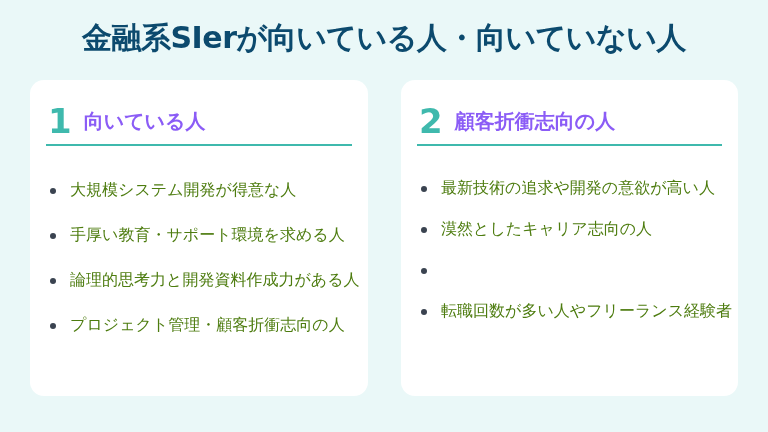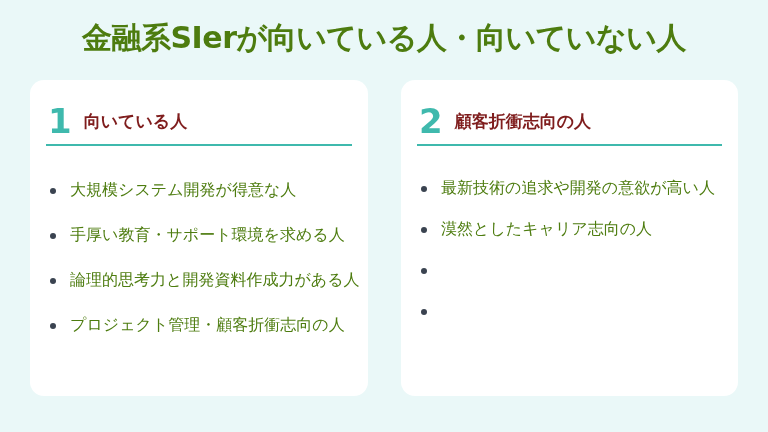--- a/index.html
+++ b/index.html
@@ -4,40 +4,40 @@
 <style>
   html, body { margin: 0; padding: 0; }
   body {
     width: 768px; height: 432px; overflow: hidden;
     background: #eaf8f8;
     font-family: "DejaVu Sans", "Liberation Sans", sans-serif;
     position: relative;
   }
   .title {
     position: absolute; left: 0; top: 18px; width: 768px;
-    text-align: center; color: #4d7c0f; font-weight: bold;
+    text-align: center; color: #0c4a6e; font-weight: bold;
     font-size: 30px; letter-spacing: -0.5px; line-height: 40px;
   }
   .card {
     position: absolute; top: 80px; height: 316px;
     background: #ffffff; border-radius: 14px;
   }
   .card.left { left: 30px; width: 338px; }
   .card.right { left: 401px; width: 337px; }
   .card-head {
     position: absolute; left: 16px; right: 16px; top: 18px; height: 46px;
     border-bottom: 2px solid #3fb9ad;
     display: flex; align-items: center;
   }
   .num {
     color: #3fb9ad; font-weight: bold; font-size: 34px;
     margin-left: 2px; margin-right: 12px; line-height: 40px;
   }
   .head-label {
-    color: #7f1d1d; font-weight: bold; font-size: 17px; line-height: 30px;
+    color: #8b5cf6; font-weight: bold; font-size: 20px; line-height: 30px;
   }
   ul.items {
     position: absolute; left: 20px; top: 88px; margin: 0; padding: 0;
     list-style: none;
   }
   ul.items li {
     display: flex; align-items: center; height: 45px;
     color: #4d7c0f; font-size: 16px; white-space: nowrap;
   }
   .card.right ul.items li { height: 41px; align-items: center; }
@@ -88,15 +88,16 @@
       </li>
     <li>
         <span class="bullet"></span>
         <span>漠然としたキャリア志向の人</span>
       </li>
     <li>
         <span class="bullet"></span>
       </li>
     <li>
         <span class="bullet"></span>
+        <span>転職回数が多い人やフリーランス経験者</span>
       </li>
   </ul>
 </div>
 
 </body></html>

